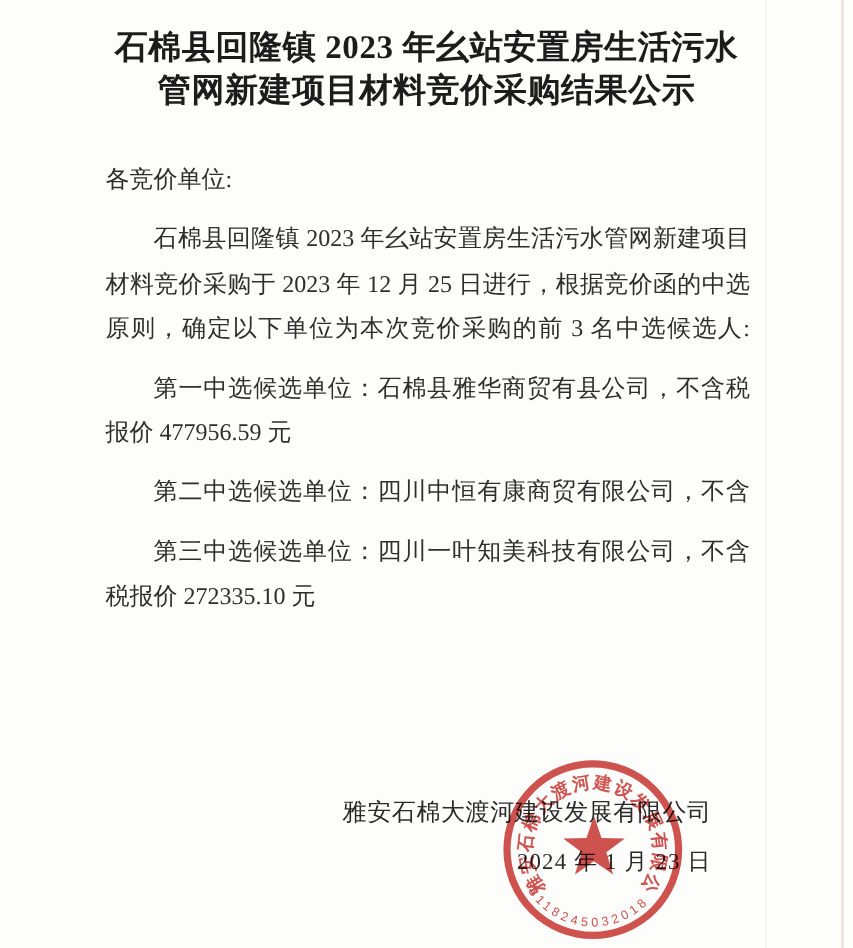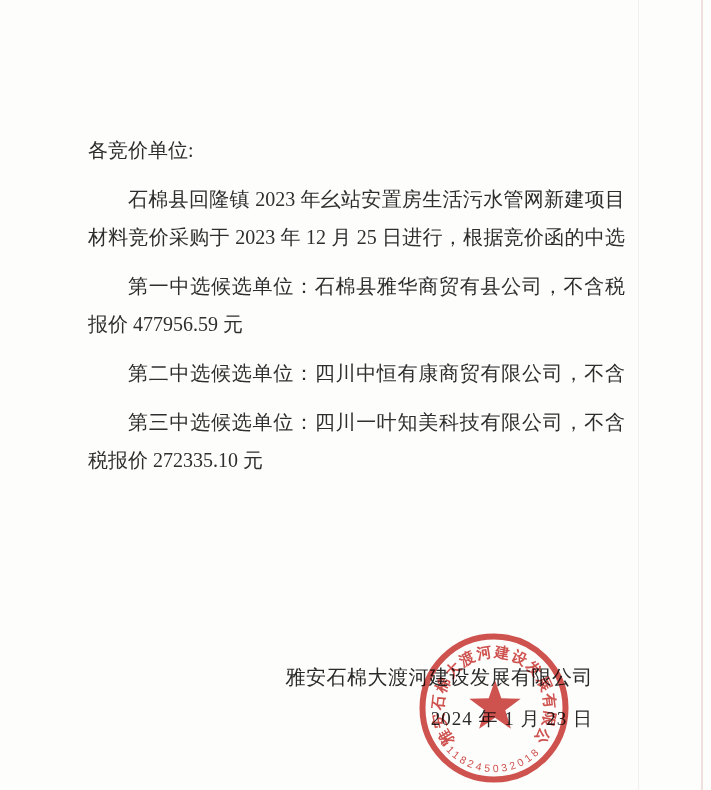--- a/index.html
+++ b/index.html
@@ -57,26 +57,29 @@
 </style>
 </head>
 <body>
 
 <div class="page">
 
   <div class="scan-line-a"></div>
   <div class="scan-line-b"></div>
 
   <div class="title">
+    <div>石棉县回隆镇 2023 年幺站安置房生活污水</div>
+    <div>管网新建项目材料竞价采购结果公示</div>
   </div>
 
   <div class="body-text">
     <div class="line left">各竞价单位:</div>
     <div class="line just indent">石棉县回隆镇 2023 年幺站安置房生活污水管网新建项目</div>
     <div class="line just">材料竞价采购于 2023 年 12 月 25 日进行，根据竞价函的中选</div>
+    <div class="line just">原则，确定以下单位为本次竞价采购的前 3 名中选候选人:</div>
     <div class="line just indent">第一中选候选单位：石棉县雅华商贸有县公司，不含税</div>
     <div class="line left">报价 477956.59 元</div>
     <div class="line just indent">第二中选候选单位：四川中恒有康商贸有限公司，不含</div>
     <div class="line just indent">第三中选候选单位：四川一叶知美科技有限公司，不含</div>
     <div class="line left">税报价 272335.10 元</div>
   </div>
 
   <div class="signature">
     <div class="company">雅安石棉大渡河建设发展有限公司</div>
     <div class="date">2024 年 1 月 23 日</div>

